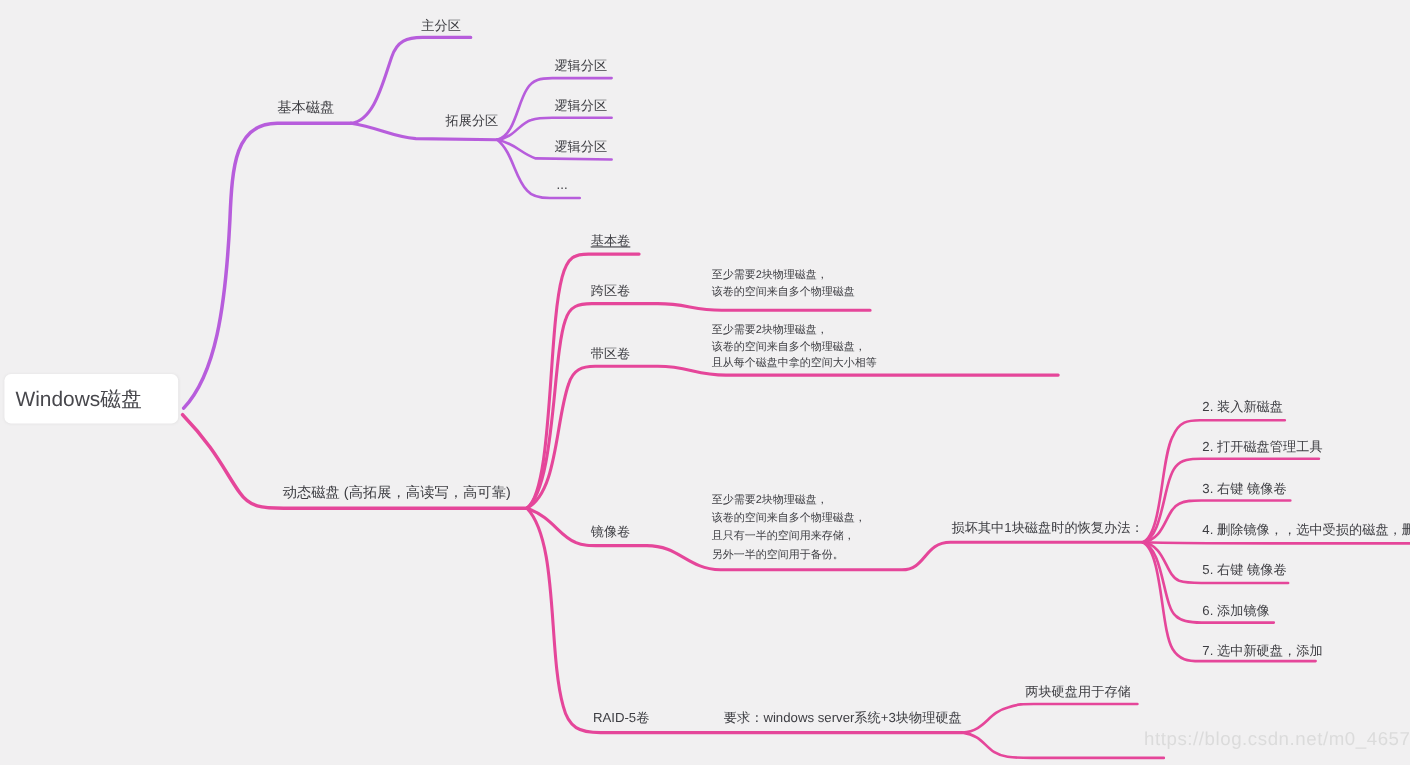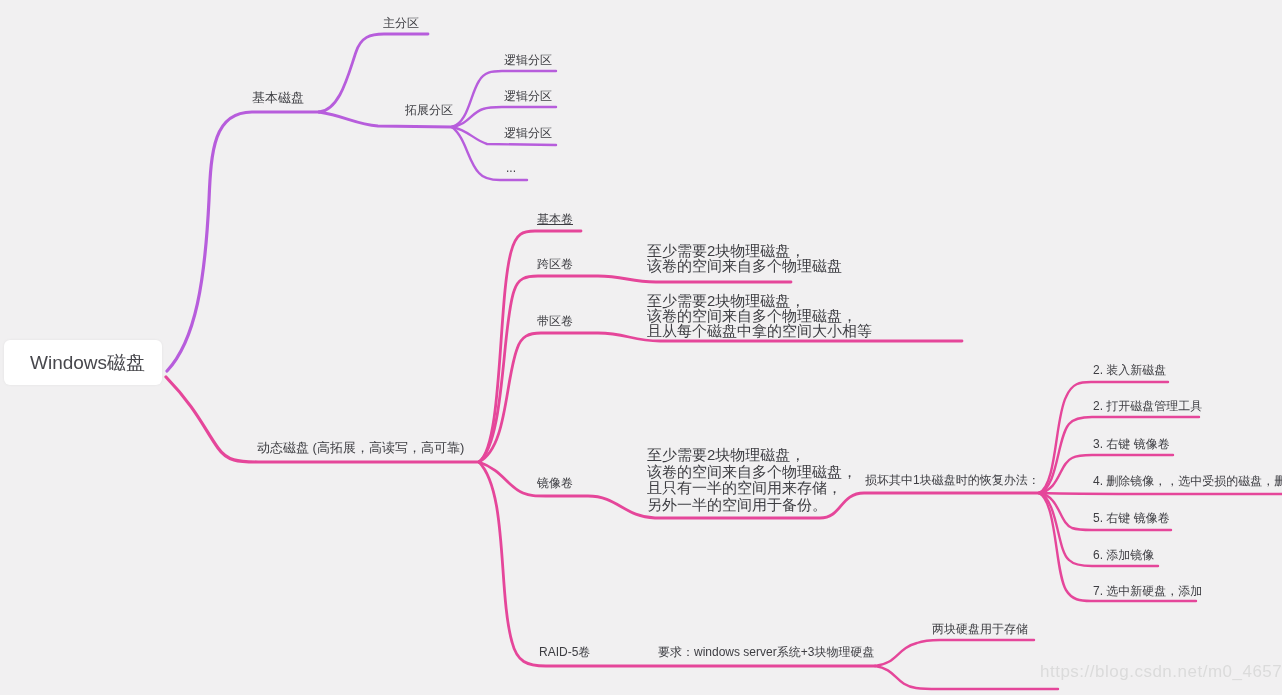--- a/index.html
+++ b/index.html
@@ -24,34 +24,34 @@
     position:absolute;
     color:var(--text,#3d3d42);
     font-size:12px;
     line-height:14px;
     white-space:nowrap;
   }
   .lbl13{font-size:13px;}
   .note{
     position:absolute;
     color:var(--text,#3d3d42);
-    font-size:15px;
+    font-size:10px;
     line-height:15px;
     white-space:pre-line;
   }
   .note16{line-height:16.5px;}
   #root-node{
     position:absolute;
     left:4px;top:340px;
     width:158px;height:45px;
     background:#ffffff;
     border-radius:6px;
     box-shadow:0 0 3px rgba(0,0,0,0.06);
     display:flex;align-items:center;
-    padding-left:26px;box-sizing:border-box;
+    padding-left:10px;box-sizing:border-box;
   }
   #root-node .root-text{
     font-size:19px;
     color:#47474c;
   }
   #watermark{
     position:absolute;
     left:1040px;top:662px;
     font-size:17px;
     color:var(--wm,#dbdbdb);

